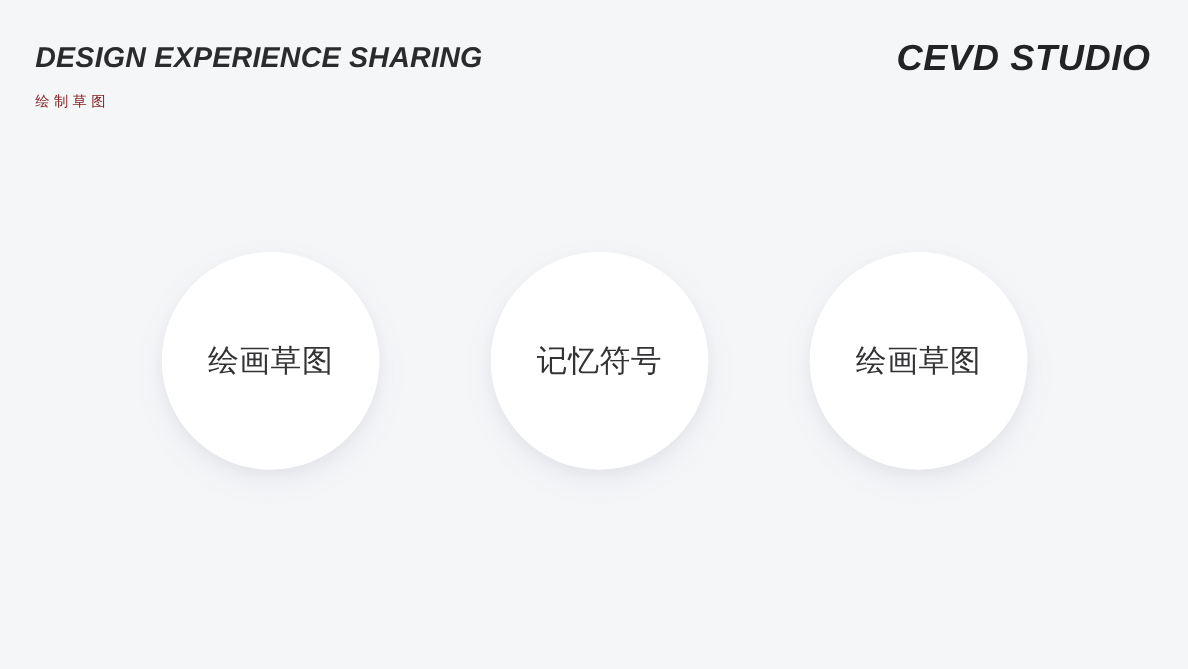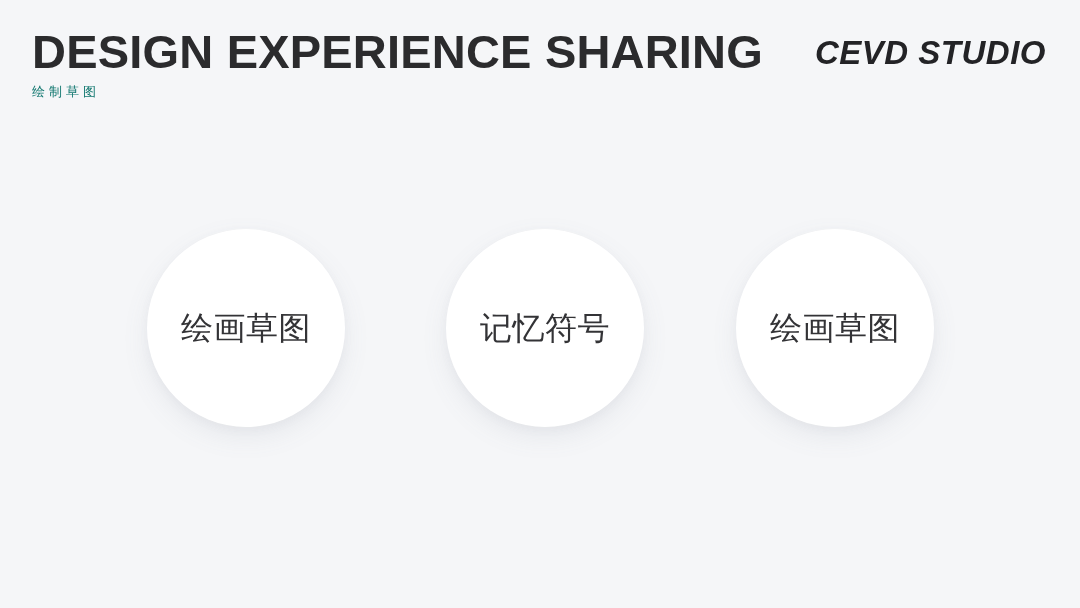--- a/index.html
+++ b/index.html
@@ -33,37 +33,38 @@
 
   .title-block {
     position: absolute;
     left: 32px;
     top: 30px;
   }
 
   .slide-title {
     margin: 0;
     font-family: "Liberation Sans", "DejaVu Sans", sans-serif;
-    font-size: 47px;
+    font-size: 26px;
     line-height: 44px;
     font-weight: 700;
+    font-style: italic;
     letter-spacing: 0.2px;
     color: #2b2b2d;
     white-space: nowrap;
   }
 
   .slide-subtitle {
     margin: 0;
     padding-top: 9px;
     font-family: "Liberation Sans", "DejaVu Sans", sans-serif;
     font-size: 13px;
     line-height: 18px;
     font-weight: 400;
     letter-spacing: 4px;
-    color: #0f766e;
+    color: #7f1d1d;
     white-space: nowrap;
   }
 
   .brand {
     position: absolute;
     right: 34px;
     top: 33px;
     font-family: "Liberation Sans", "DejaVu Sans", sans-serif;
     font-size: 33px;
     line-height: 40px;
@@ -98,21 +99,21 @@
     align-items: center;
     justify-content: center;
   }
 
   .circle-node.n1 { left: 147px; }
   .circle-node.n2 { left: 446px; }
   .circle-node.n3 { left: 736px; }
 
   .circle-label {
     font-family: "Liberation Sans", "DejaVu Sans", sans-serif;
-    font-size: 32px;
+    font-size: 28px;
     line-height: 32px;
     font-weight: 400;
     letter-spacing: 0.5px;
     color: #333336;
     white-space: nowrap;
   }
 </style>
 </head>
 <body>
 

